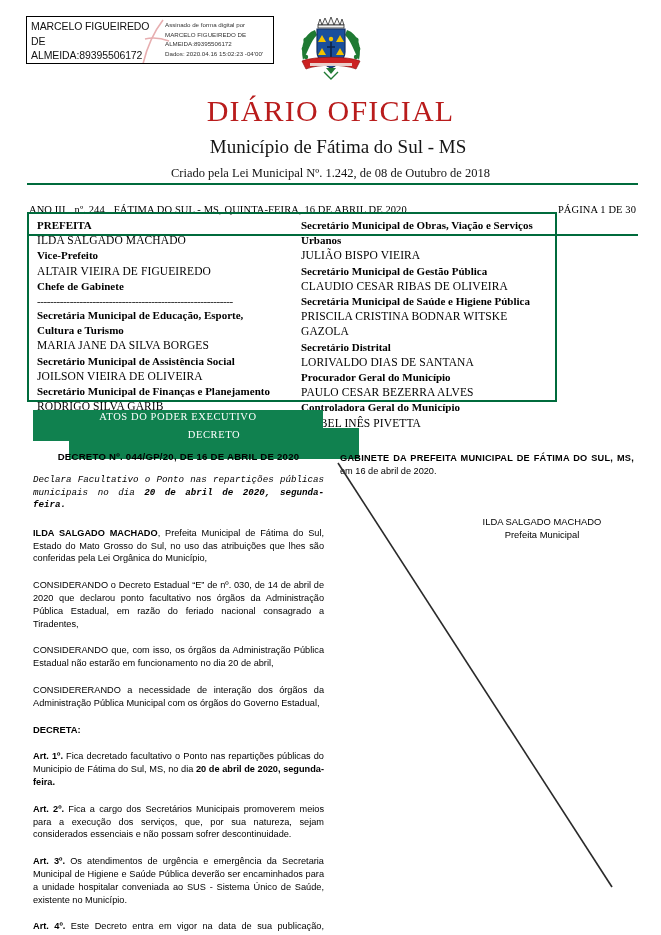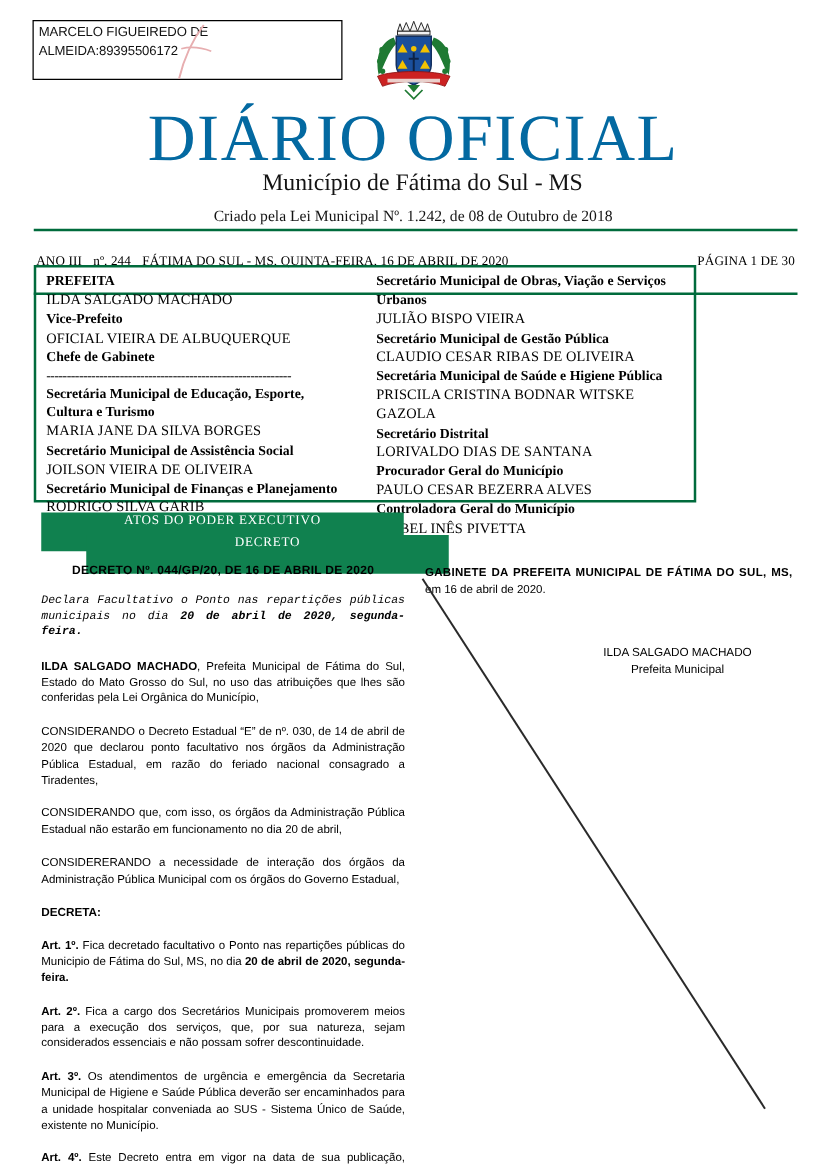--- a/index.html
+++ b/index.html
@@ -23,21 +23,20 @@
     left: 26px;
     top: 16px;
     width: 248px;
     height: 48px;
     border: 1px solid #000;
     box-sizing: border-box;
     display: flex;
     align-items: stretch;
     background: #fff;
     overflow: hidden;
-    flex-direction: column;
   }
   .sig-left {
     flex: 0 0 126px;
     padding: 2px 3px 0 4px;
     font-family: "Liberation Sans", sans-serif;
     font-size: 10.5px;
     line-height: 14.5px;
     color: #111;
     letter-spacing: -0.1px;
   }
@@ -70,24 +69,24 @@
   
   .masthead {
     position: absolute;
     left: 0;
     top: 86px;
     width: 661px;
     text-align: center;
   }
   .do-title {
     font-family: "Liberation Serif", serif;
-    font-size: 53px;
+    font-size: 30px;
     line-height: 50px;
     letter-spacing: 1.2px;
-    color: #0369a1;
+    color: #b91c1c;
   }
   .do-sub {
     font-family: "Liberation Serif", serif;
     font-size: 19px;
     line-height: 24px;
     margin-top: -1px;
     color: #141414;
     padding-left: 15px;
   }
   .do-law {
@@ -321,21 +320,21 @@
       <span>FÁTIMA DO SUL - MS, QUINTA-FEIRA,  16  DE ABRIL DE 2020</span>
     </div>
     <span>PÁGINA 1 DE 30</span>
   </div>
 
   <div class="officials">
     <div class="officials-col left">
       <div class="role">PREFEITA</div>
       <div class="person">ILDA SALGADO MACHADO</div>
       <div class="role">Vice-Prefeito</div>
-      <div class="person">OFICIAL VIEIRA DE ALBUQUERQUE</div>
+      <div class="person">ALTAIR VIEIRA DE FIGUEIREDO</div>
       <div class="role">Chefe de Gabinete</div>
       <div class="dashrow">------------------------------------------------------------</div>
       <div class="role">Secretária Municipal de Educação, Esporte, Cultura e Turismo</div>
       <div class="person">MARIA JANE DA SILVA BORGES</div>
       <div class="role">Secretário Municipal de Assistência Social</div>
       <div class="person">JOILSON VIEIRA DE OLIVEIRA</div>
       <div class="role">Secretário Municipal de Finanças e Planejamento</div>
       <div class="person">RODRIGO SILVA GARIB</div>
     </div>
     <div class="officials-col right">

